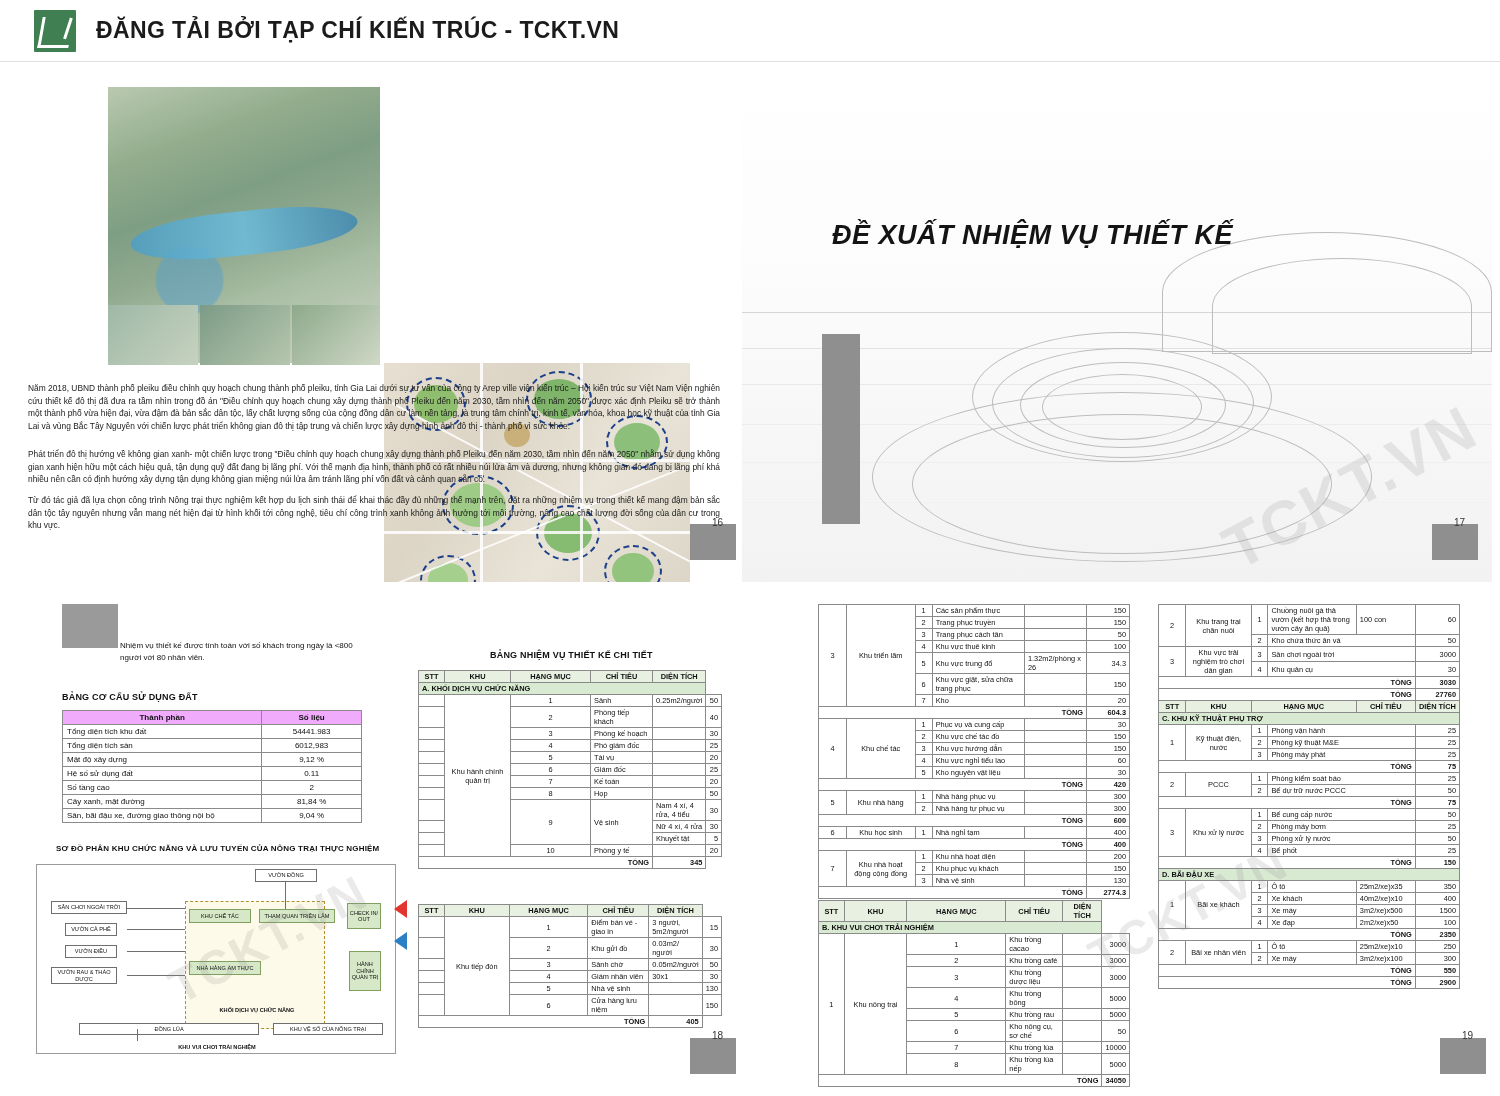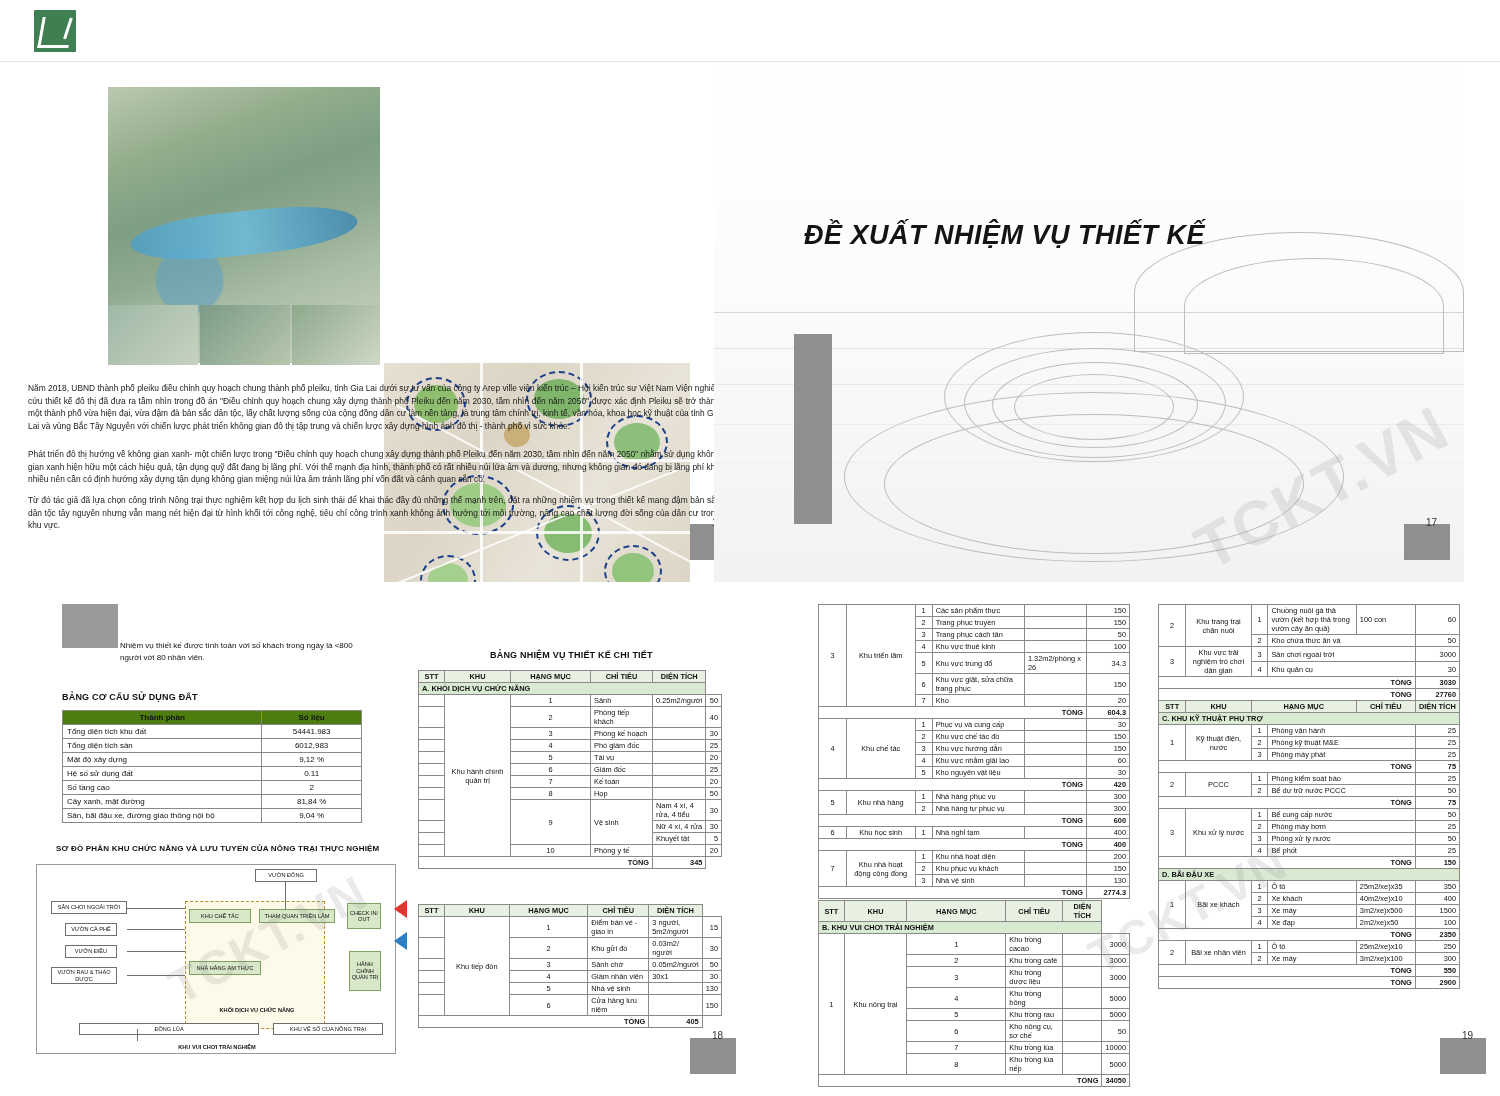--- a/index.html
+++ b/index.html
@@ -33,21 +33,21 @@
   }
   .hdr-title {
     margin-left:20px; font-size:23px; font-weight:bold; letter-spacing:.4px;
     color:#1b1b1b;
   }
   
   .page {
     position:absolute; background:#fff;
   }
   #page16 { left:0;    top:62px;  width:750px; height:520px; }
-  #page17 { left:714px;top:62px;  width:750px; height:520px; }
+  #page17 { left:742px;top:62px;  width:750px; height:520px; }
   #page18 { left:0;    top:582px; width:750px; height:514px; }
   #page19 { left:750px;top:582px; width:750px; height:514px; }
 
   .pagenum {
     position:absolute; font-size:10px; color:#333;
   }
   .pagetab {
     position:absolute; width:46px; height:36px; background:#8f8f8f;
   }
 
@@ -108,21 +108,21 @@
   table { border-collapse:collapse; }
   td, th { border:1px solid #8a8a8a; font-size:7.4px; padding:1px 3px; color:#111; }
   .tbl-title { font-weight:bold; background:#d9ead3; text-align:left; }
   .hdr-row td { background:#e8f0e2; font-weight:bold; text-align:center; }
   .ctr { text-align:center; }
   .rgt { text-align:right; }
   .tot td { font-weight:bold; }
   
   .landuse { position:absolute; left:62px; top:128px; width:300px; }
   .landuse td { font-size:8px; padding:2px 4px; }
-  .landuse .h td { background:#4d7c0f; font-weight:bold; text-align:center; }
+  .landuse .h td { background:#f0abfc; font-weight:bold; text-align:center; }
 
   .sect-title {
     position:absolute; font-weight:bold; font-size:9px; letter-spacing:.2px;
   }
   .note18 {
     position:absolute; left:120px; top:58px; width:250px; font-size:8px; line-height:1.45;
   }
   .graybox18 { position:absolute; left:62px; top:22px; width:56px; height:44px; background:#9a9a9a; }
 
   
@@ -145,20 +145,21 @@
     border-bottom:9px solid transparent;
   }
   .arrow-red { border-right:13px solid #e3342f; }
   .arrow-blue{ border-right:13px solid #2b7fc4; }
 </style>
 </head>
 <body>
 
 <div class="header">
   <div class="hdr-logo"></div>
+  <div class="hdr-title">ĐĂNG TẢI BỞI TẠP CHÍ KIẾN TRÚC - TCKT.VN</div>
 </div>
 
 <div class="page" id="page16">
   <div class="imgbox aerial" style="left:108px;top:25px;width:272px;height:276px;"></div>
   <div class="imgbox" style="left:108px;top:243px;width:90px;height:60px;background:linear-gradient(135deg,#9fb8a6,#c7d2c0);"></div>
   <div class="imgbox" style="left:200px;top:243px;width:90px;height:60px;background:linear-gradient(135deg,#7c9b86,#b7c6ae);"></div>
   <div class="imgbox" style="left:292px;top:243px;width:88px;height:60px;background:linear-gradient(135deg,#8ea98c,#cfd8c6);"></div>
 
   <div class="imgbox mapimg" style="left:384px;top:25px;width:306px;height:278px;">
     <div class="patch" style="left:30px;top:22px;width:44px;height:38px;background:#8fbf6e;"></div>
@@ -522,21 +523,21 @@
           <td class="rgt">150</td>
         </tr>
     <tr>
           <td class="ctr">3</td>
           <td>Khu vực hướng dẫn</td>
           <td></td>
           <td class="rgt">150</td>
         </tr>
     <tr>
           <td class="ctr">4</td>
-          <td>Khu vực nhằm giải lao</td>
+          <td>Khu vực nghỉ tiểu lao</td>
           <td></td>
           <td class="rgt">60</td>
         </tr>
     <tr>
           <td class="ctr">5</td>
           <td>Kho nguyên vật liệu</td>
           <td></td>
           <td class="rgt">30</td>
         </tr>
     <tr class="tot">

